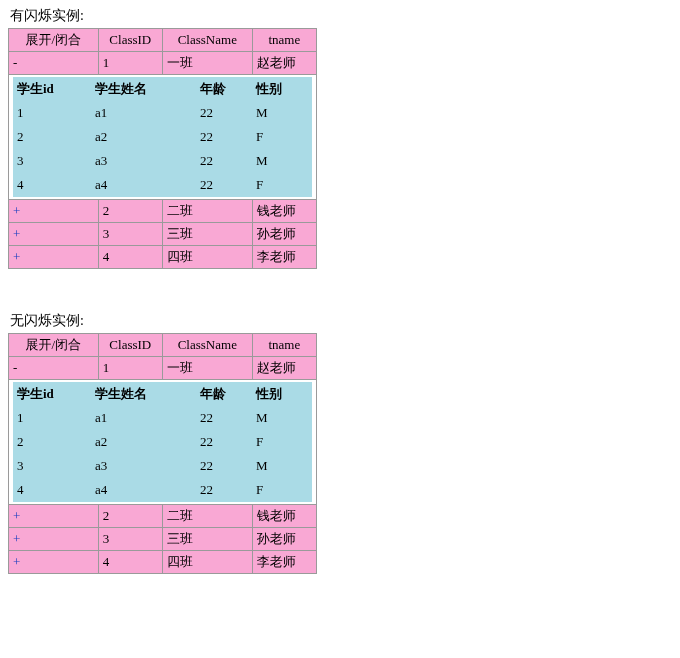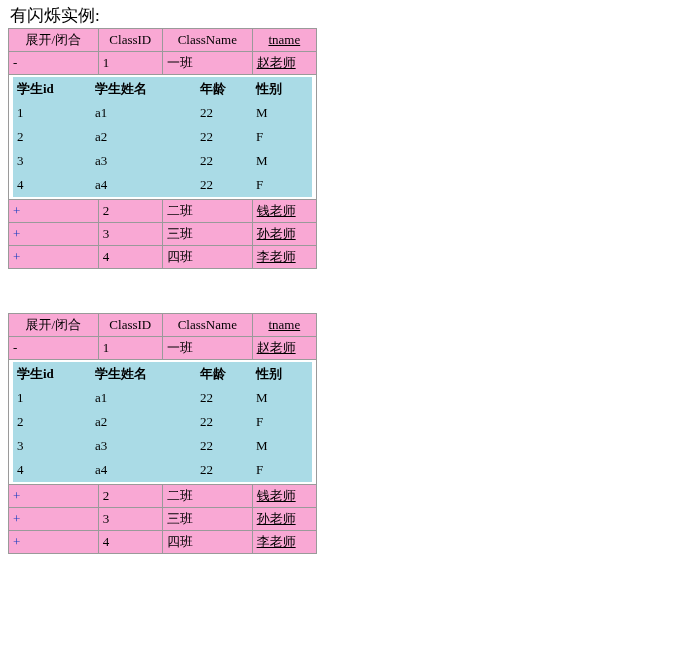--- a/index.html
+++ b/index.html
@@ -16,21 +16,21 @@
   }
   .page {
     padding: 8px 0 0 8px;
     box-sizing: border-box;
   }
   .section {
     margin-bottom: 0;
   }
   .section-title {
     font-family: "Liberation Serif", serif;
-    font-size: 17px;
+    font-size: 14px;
     color: #000;
     margin: 0 0 4px 2px;
     line-height: 16px;
   }
   .spacer {
     height: 44px;
   }
   table.grid {
     border-collapse: collapse;
     border-spacing: 0;
@@ -44,21 +44,21 @@
     font-size: 13px;
     line-height: 18px;
     vertical-align: middle;
     font-family: "Liberation Serif", serif;
     height: 20px;
     box-sizing: border-box;
   }
   .col-toggle { width: 78px; }
   .col-classid { width: 56px; }
   .col-classname { width: 78px; }
-  .col-tname { width: 56px; text-decoration: underline; }
+  .col-tname { width: 56px; }
 
   .toggle-cell {
     color: #1a3fbf;
     cursor: pointer;
     user-select: none;
   }
   .toggle-cell.minus {
     color: #000000;
   }
   .detail-row > td {
@@ -174,20 +174,21 @@
           <td class="col-classname">四班</td>
           <td class="col-tname">李老师</td>
         </tr>
       </tbody>
     </table>
   </div>
 
   <div class="spacer"></div>
 
   <div class="section">
+    <div class="section-title">无闪烁实例:</div>
 
     <table class="grid">
       <thead>
         <tr>
           <th class="col-toggle">展开/闭合</th>
           <th class="col-classid">ClassID</th>
           <th class="col-classname">ClassName</th>
           <th class="col-tname">tname</th>
         </tr>
       </thead>

